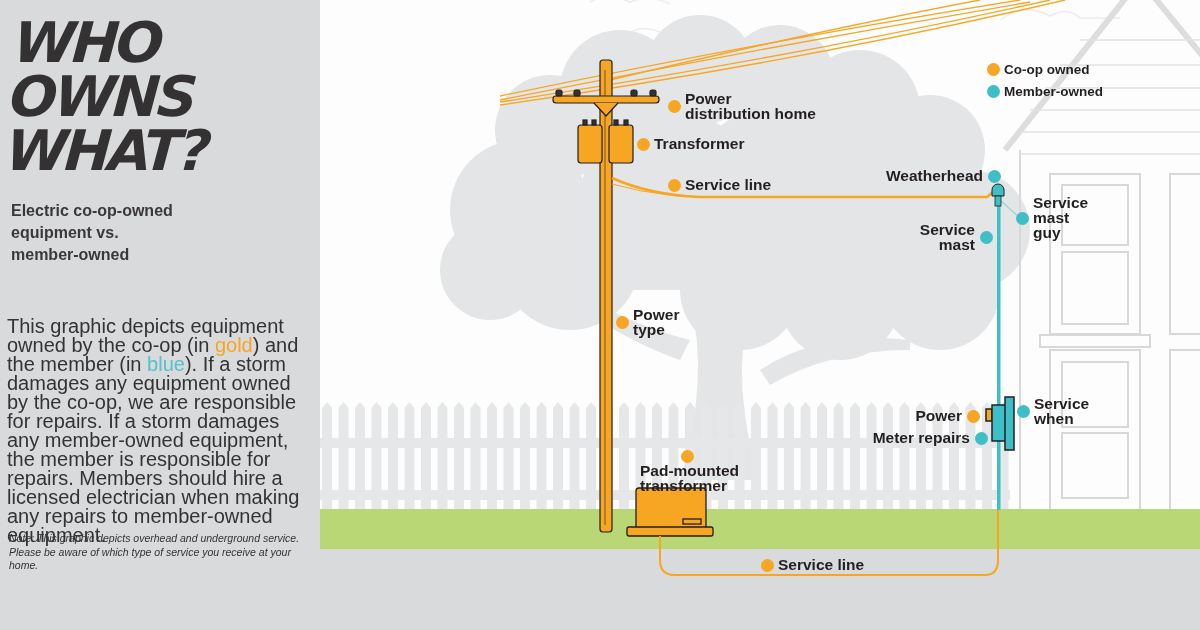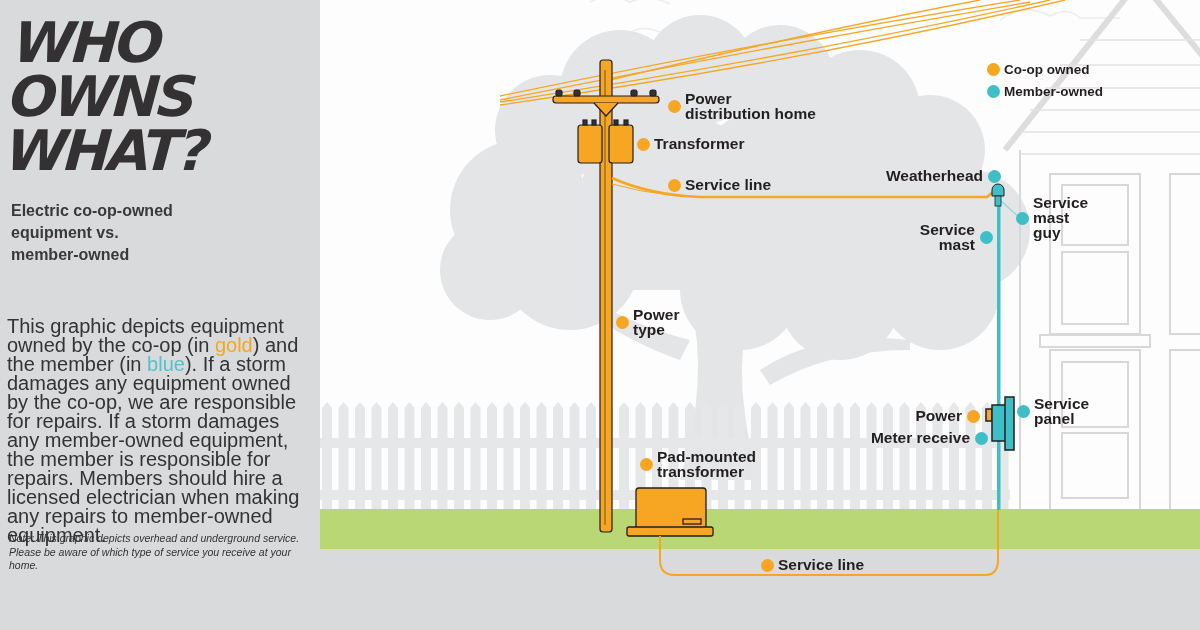--- a/index.html
+++ b/index.html
@@ -239,21 +239,21 @@
         <span>Service line</span>
       </span>
   </div>
   <div class="lbl right" style="left:296px; top:307px;">
     <span class="dot gold"></span>
     <span class="txt">
         <span>Power</span>
         <span>type</span>
       </span>
   </div>
-  <div class="lbl right" style="left:320px; top:449px;">
+  <div class="lbl right" style="left:320px; top:449px;flex-direction:column;">
     <span class="dot gold"></span>
     <span class="txt">
         <span>Pad-mounted</span>
         <span>transformer</span>
       </span>
   </div>
   <div class="lbl right" style="left:441px; top:557px;">
     <span class="dot gold"></span>
     <span class="txt">
         <span>Service line</span>
@@ -264,21 +264,21 @@
     <span class="txt">
         <span>Service</span>
         <span>mast</span>
         <span>guy</span>
       </span>
   </div>
   <div class="lbl right" style="left:697px; top:396px;">
     <span class="dot blue"></span>
     <span class="txt">
         <span>Service</span>
-        <span>panel</span>
+        <span>when</span>
       </span>
   </div>
 
   <div class="lbl left" style="right:199px; top:168px;">
     <span class="txt">
         <span>Weatherhead</span>
       </span>
     <span class="dot blue"></span>
   </div>
   <div class="lbl left" style="right:207px; top:222px;">
@@ -289,17 +289,17 @@
     <span class="dot blue"></span>
   </div>
   <div class="lbl left" style="right:220px; top:408px;">
     <span class="txt">
         <span>Power</span>
       </span>
     <span class="dot gold"></span>
   </div>
   <div class="lbl left" style="right:212px; top:430px;">
     <span class="txt">
-        <span>Meter receive</span>
+        <span>Meter repairs</span>
       </span>
     <span class="dot blue"></span>
   </div>
 </div>
 
 </body></html>

